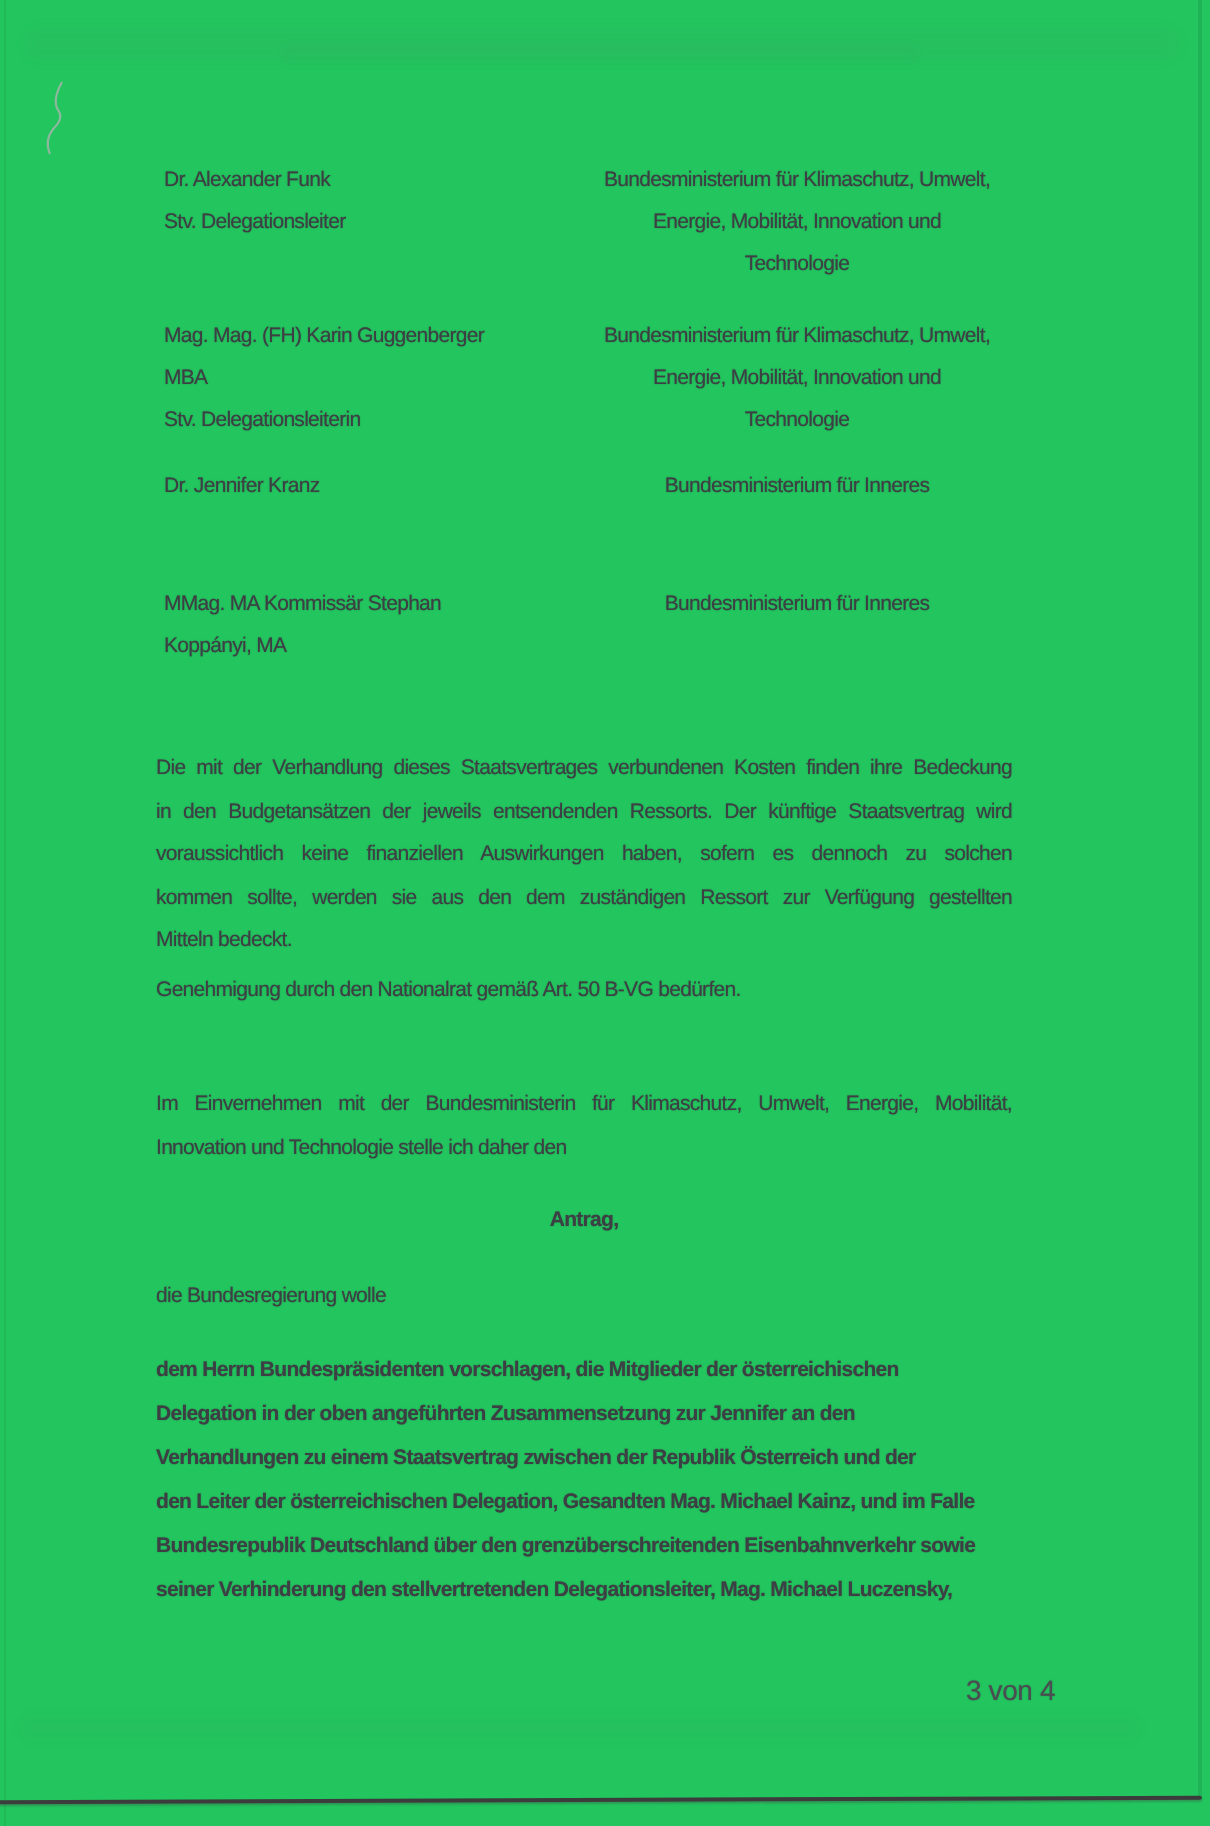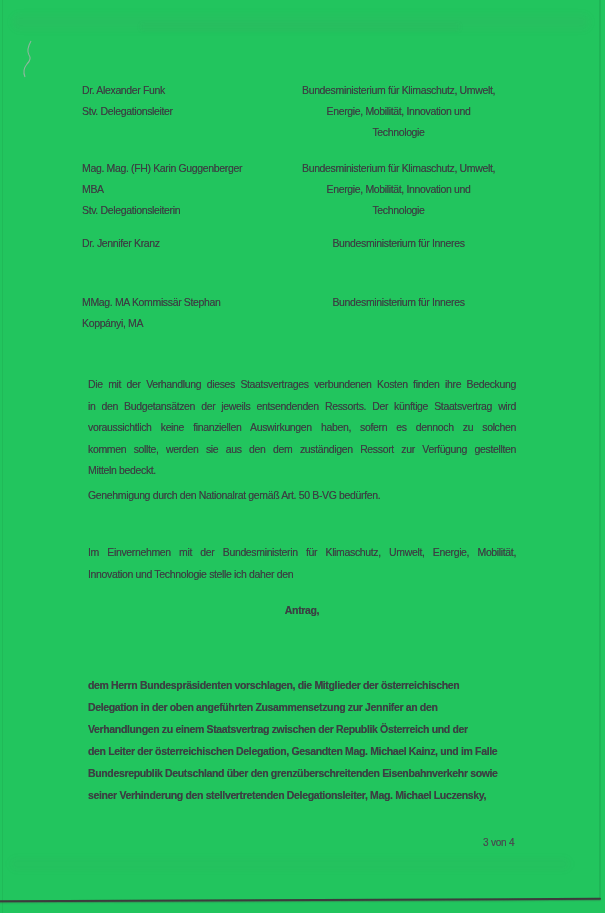--- a/index.html
+++ b/index.html
@@ -64,32 +64,32 @@
     line-height: 21px;
   }
   .ministry-col {
     position: absolute; left: 203px; top: 0; width: 227px;
     line-height: 21px;
     text-align: center;
   }
 
   
   .para {
-    left: 88px; width: 428px;
+    left: 78px; width: 428px;
     line-height: 21.5px;
   }
   .para-wide { line-height: 22px; font-weight: bold; }
   .jl { text-align: justify; text-align-last: justify; }
   .line { white-space: normal; }
 
   .antrag { font-weight: 700; text-align: center; }
 
   .page-number {
     left: 483px; top: 837px;
-    font-size: 10px;
+    font-size: 14px;
     color: #4a4d51;
     letter-spacing: -0.2px;
   }
 </style>
 </head>
 <body>
 
 <div class="sheet">
 
   <div class="abs edge-left"></div>
@@ -158,20 +158,21 @@
     <div class="line">Genehmigung durch den Nationalrat gemäß Art. 50 B-VG bedürfen.</div>
   </div>
 
   <div class="abs para" style="top:542px">
     <div class="line jl">Im Einvernehmen mit der Bundesministerin für Klimaschutz, Umwelt, Energie, Mobilität,</div>
     <div class="line">Innovation und Technologie stelle ich daher den</div>
   </div>
 
   <div class="abs para antrag" style="top:600px">Antrag,</div>
 
+  <div class="abs para" style="top:638px">die Bundesregierung wolle</div>
 
   <div class="abs para para-wide" style="top:674px">
     <div class="line">dem Herrn Bundespräsidenten vorschlagen, die Mitglieder der österreichischen</div>
     <div class="line">Delegation in der oben angeführten Zusammensetzung zur Jennifer an den</div>
     <div class="line">Verhandlungen zu einem Staatsvertrag zwischen der Republik Österreich und der</div>
     <div class="line">den Leiter der österreichischen Delegation, Gesandten Mag. Michael Kainz, und im Falle</div>
     <div class="line">Bundesrepublik Deutschland über den grenzüberschreitenden Eisenbahnverkehr sowie</div>
     <div class="line">seiner Verhinderung den stellvertretenden Delegationsleiter, Mag. Michael Luczensky,</div>
   </div>
 

